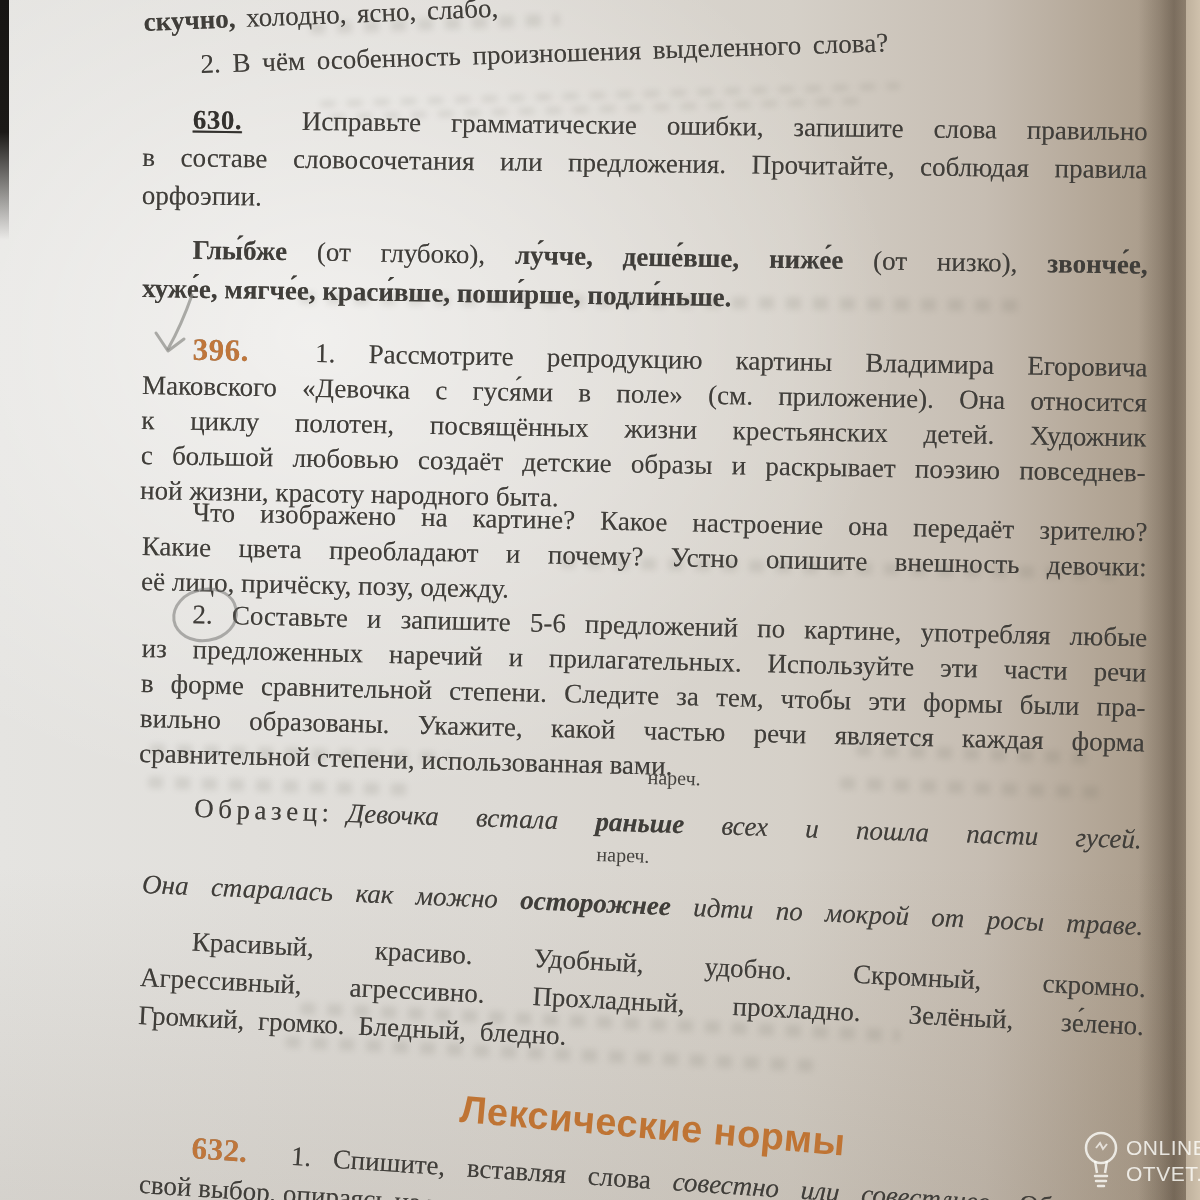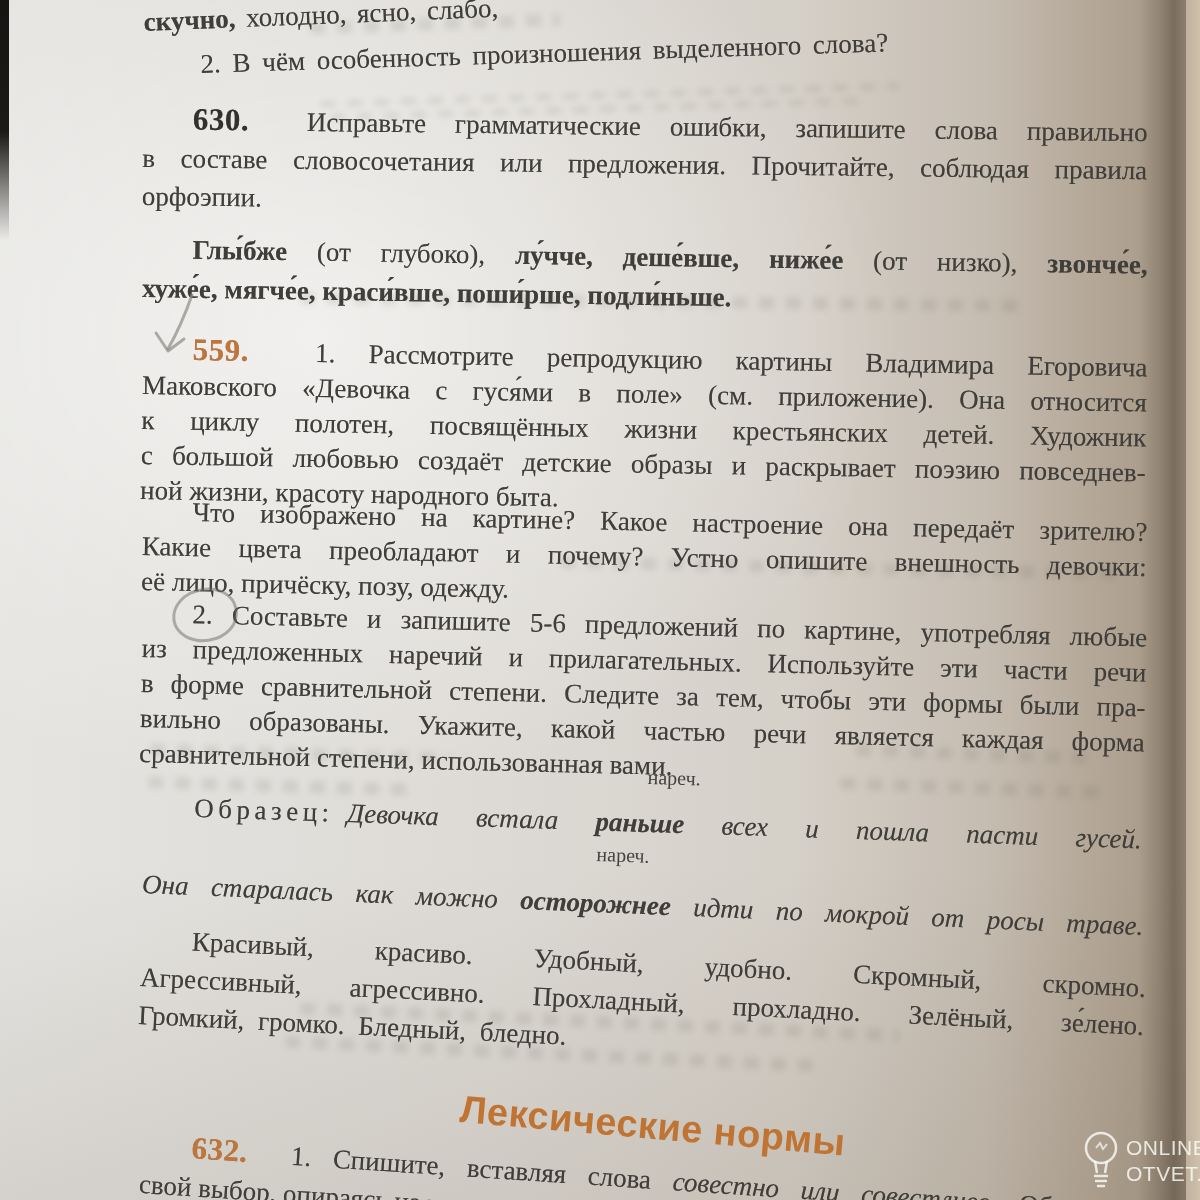--- a/index.html
+++ b/index.html
@@ -26,21 +26,21 @@
   .blk .line:last-child{text-align-last:left;}
   .blk .line:first-child{text-indent:50px;}
   .noi .line{text-indent:0 !important;}
   .noj .line{text-align:left !important;text-align-last:left !important;}
   .jall .line{text-align-last:justify !important;}
   .s-n{}
   .s-b{font-weight:700;}
   .s-i{font-style:italic;}
   .s-bi{font-weight:700;font-style:italic;}
   .s-num{font-weight:700;color:#c0763a;font-size:31px;letter-spacing:.5px;}
-  .s-numk{font-weight:700;color:#33312e;font-size:31px;letter-spacing:.5px;}
+  .s-numk{font-weight:700;color:#33312e;font-size:27px;letter-spacing:.5px;text-decoration:underline;}
   .s-sp{letter-spacing:4.5px;}
   .q2{word-spacing:5px;}
   .topline{word-spacing:4px;}
   .adj .line:last-child{word-spacing:7px;}
   .narech{position:absolute;transform-origin:0 0;font-size:20px;color:#45433f;}
   .heading{position:absolute;transform-origin:0 0;font-family:"Liberation Sans","DejaVu Sans",sans-serif;
     font-weight:700;font-size:38px;color:#bf7434;letter-spacing:.5px;text-shadow:none;}
   
   .smudge{position:absolute;height:12px;border-radius:4px;opacity:.16;filter:blur(3px);
     background:repeating-linear-gradient(90deg, rgba(104,102,90,.85) 0 15px, rgba(104,102,90,0) 15px 27px);}
@@ -90,21 +90,21 @@
       <div class="line"><span class="s-b">Глы́бже</span><span class="s-n"> (от глубоко), </span><span class="s-b">лу́чче, деше́вше, ниже́е</span><span class="s-n"> (от низко), </span><span class="s-b">звонче́е,</span></div>
       <div class="line"><span class="s-b">хуже́е, мягче́е, краси́вше, поши́рше, подли́ньше.</span></div>
     </div>
 
   <svg class="pencil-arrow" width="64" height="74" viewBox="0 0 64 74">
     <path d="M44,2 C37,22 29,40 20,56" fill="none" stroke="#8b8b88" stroke-width="3" stroke-linecap="round" opacity="0.7"></path>
     <path d="M8,40 L20,58 L36,46" fill="none" stroke="#8b8b88" stroke-width="3" stroke-linecap="round" stroke-linejoin="round" opacity="0.7"></path>
   </svg>
 
   <div class="blk" style="left:143px;top:331px;line-height:35px;transform:rotate(1deg);">
-      <div class="line"><span class="s-num">559.</span><span class="s-n">&nbsp; 1. Рассмотрите репродукцию картины Владимира Егоровича</span></div>
+      <div class="line"><span class="s-num">396.</span><span class="s-n">&nbsp; 1. Рассмотрите репродукцию картины Владимира Егоровича</span></div>
       <div class="line">Маковского «Девочка с гуся́ми в поле» (см. приложение). Она относится</div>
       <div class="line">к циклу полотен, посвящённых жизни крестьянских детей. Художник</div>
       <div class="line">с большой любовью создаёт детские образы и раскрывает поэзию повседнев-</div>
       <div class="line">ной жизни, красоту народного быта.</div>
     </div>
 
   <div class="blk" style="left:143px;top:494px;line-height:35px;transform:rotate(1.2deg);">
       <div class="line">Что изображено на картине? Какое настроение она передаёт зрителю?</div>
       <div class="line">Какие цвета преобладают и почему? Устно опишите внешность девочки:</div>
       <div class="line">её лицо, причёску, позу, одежду.</div>

